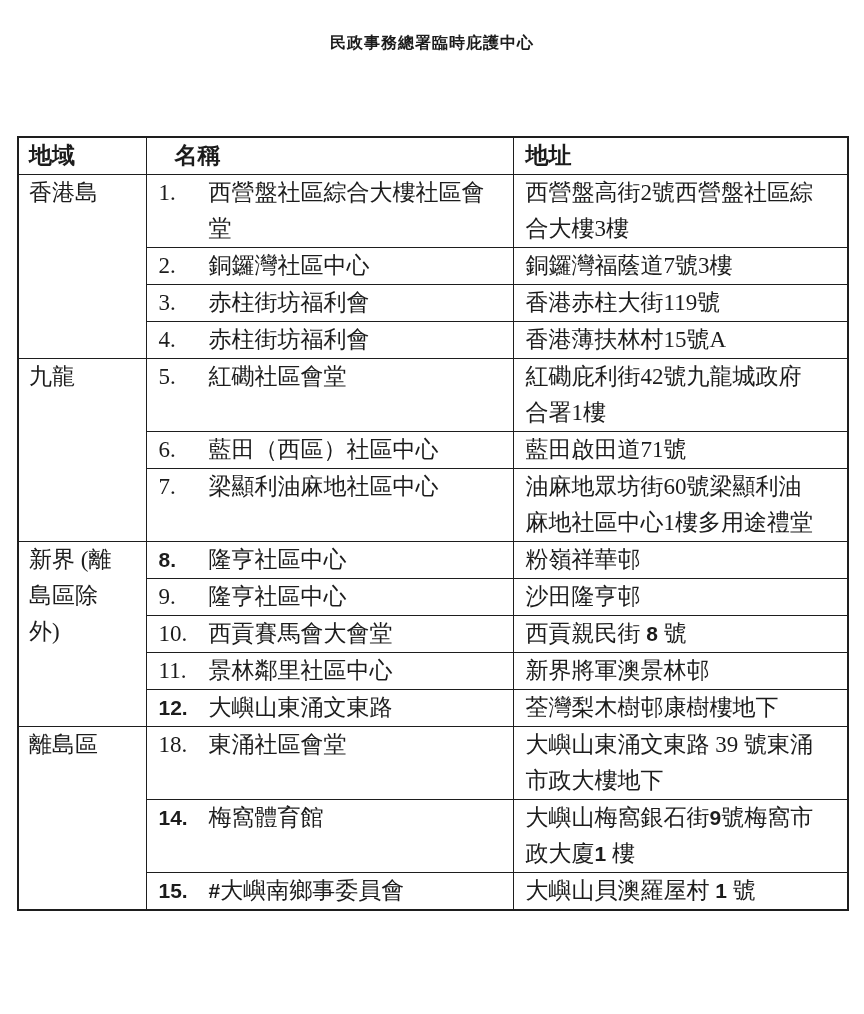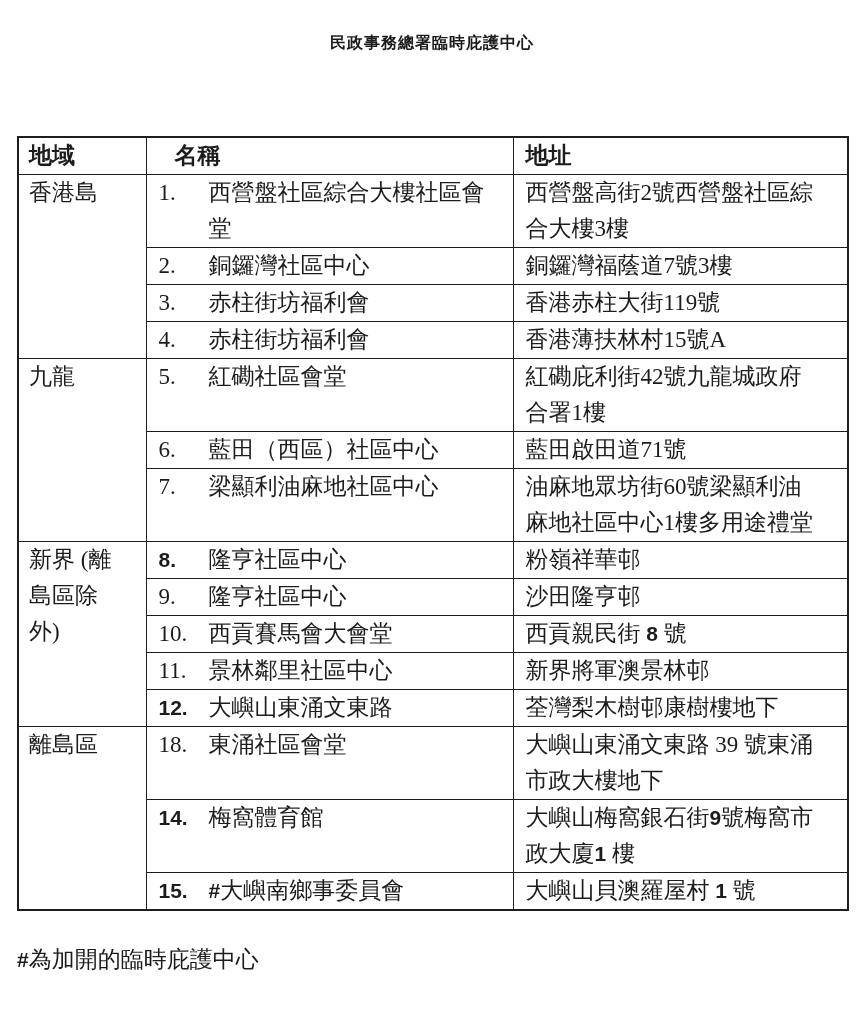--- a/index.html
+++ b/index.html
@@ -228,15 +228,14 @@
             <div class="cellflex">
               <span class="num bnum">15.</span>
               <div class="name-text"><span class="bnum">#</span><span>大嶼南鄉事委員會</span></div>
             </div>
           </td>
           <td class="addr-cell"><span>大嶼山貝澳羅屋村 </span><span class="bnum">1</span><span> 號</span></td>
         </tr>
       </tbody>
   </table>
 
-  <p class="footnote"><span class="bnum">#</span><span>為加開的臨時庇護中心</span></p>
 
 </div>
 
 </body></html>

